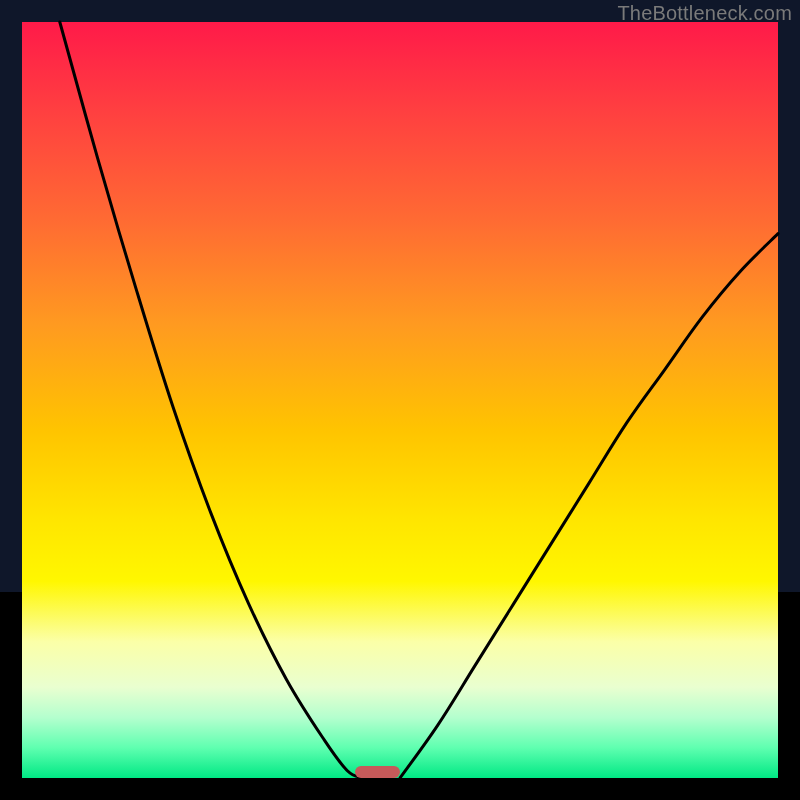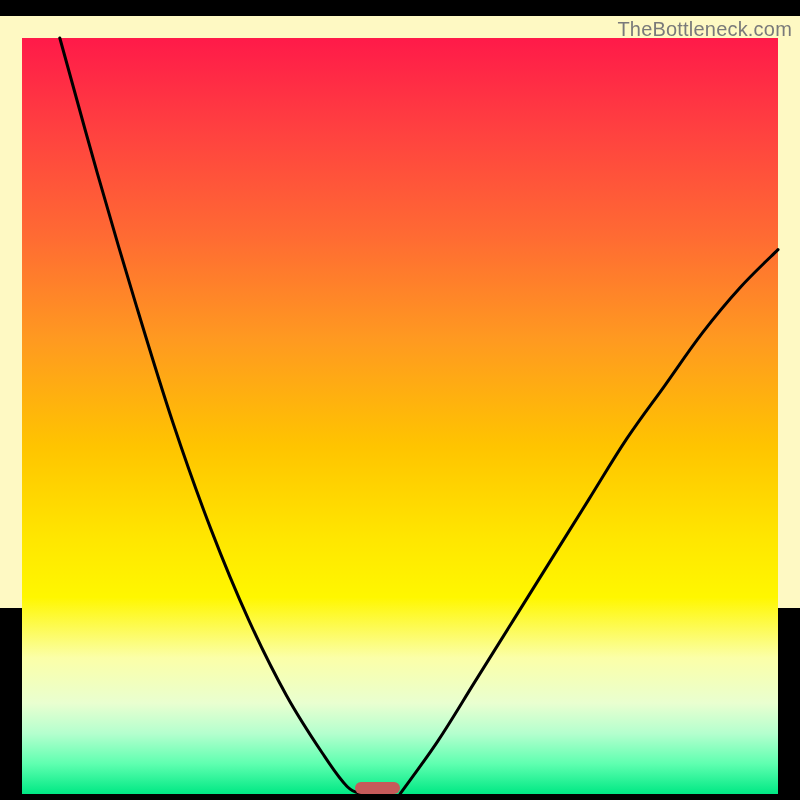--- a/index.html
+++ b/index.html
@@ -6,25 +6,25 @@
     margin: 0;
     padding: 0;
     width: 800px;
     height: 800px;
     background: #000;
     overflow: hidden;
     font-family: Arial, Helvetica, sans-serif;
   }
   .frame {
     position: absolute;
-    top: 16px;
+    top: 0;
     left: 0;
     width: 800px;
     height: 592px;
-    background: #fef9c3;
+    background: #0f172a;
   }
   .plot-area {
     position: absolute;
     left: 22px;
     top: 22px;
     width: 756px;
     height: 756px;
     background: linear-gradient(to bottom,
       #ff1a49 0%,
       #ff4040 12%,

